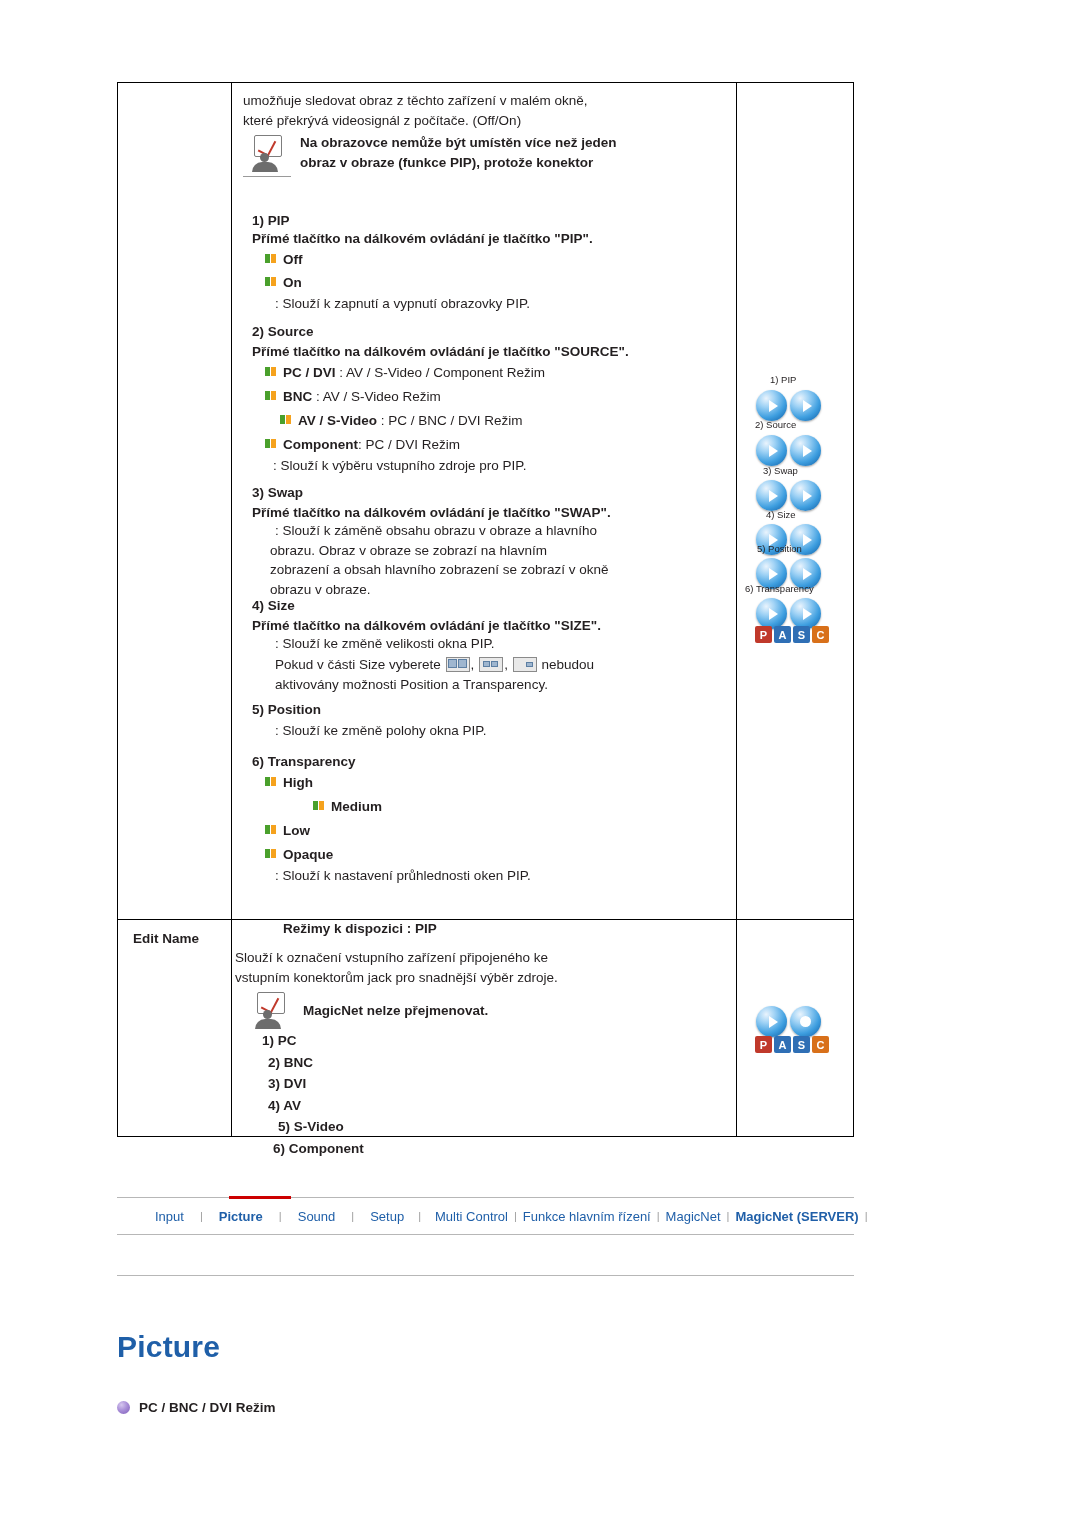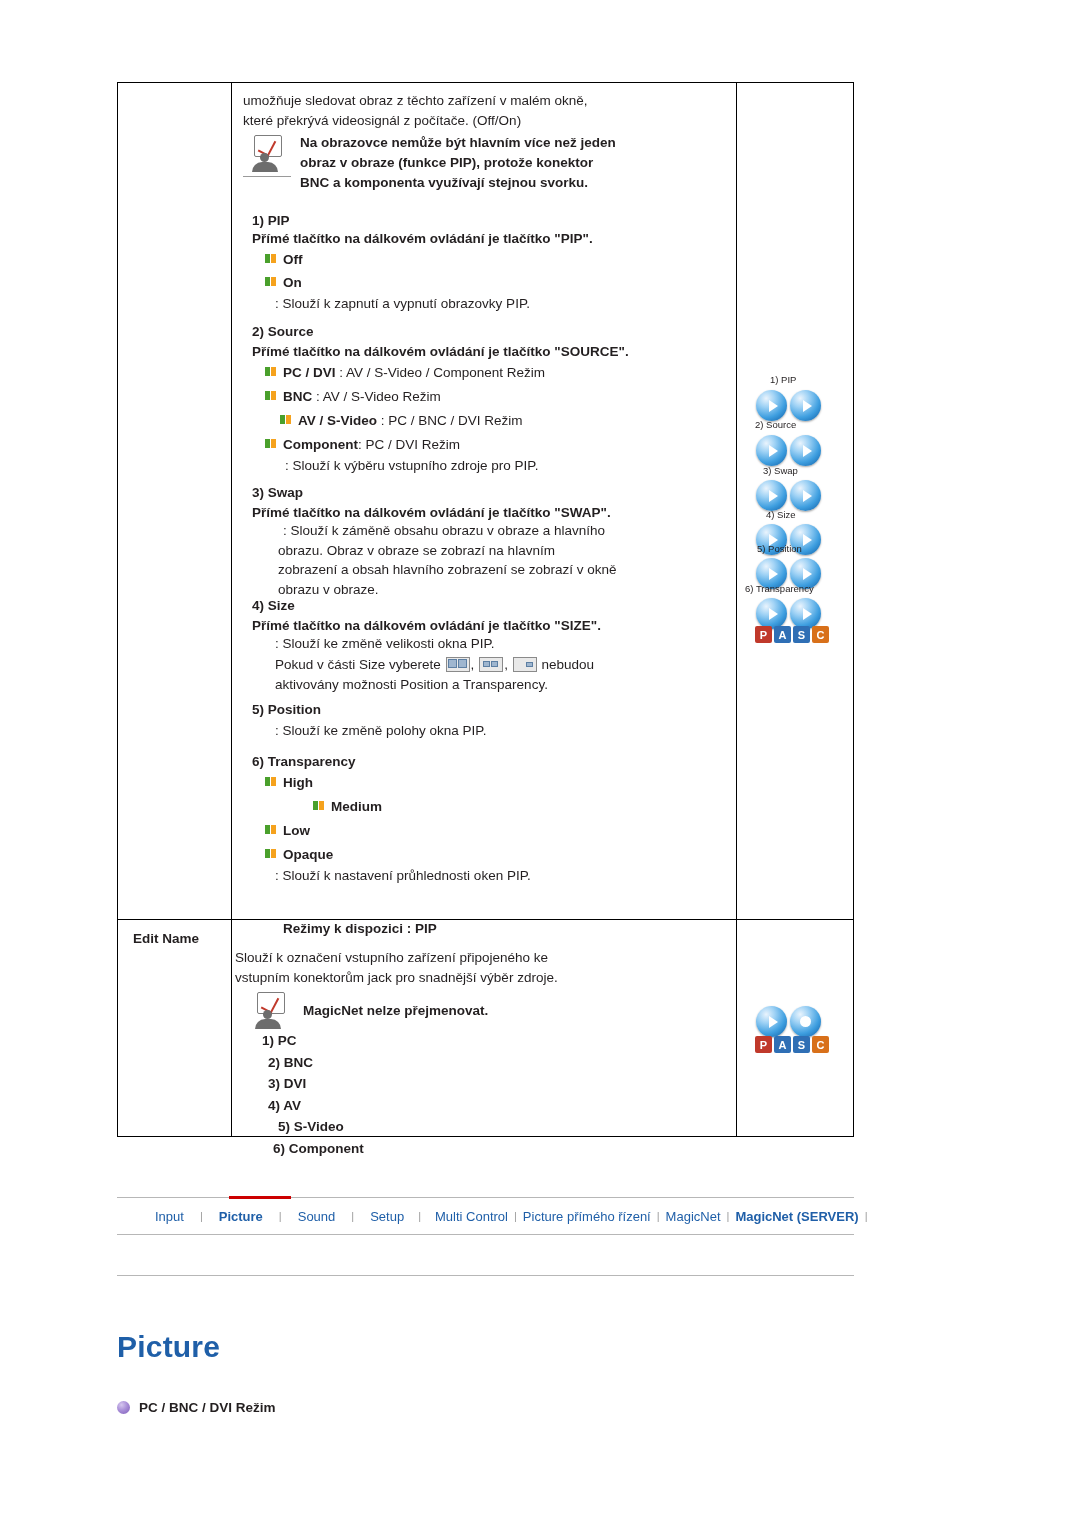--- a/index.html
+++ b/index.html
@@ -308,23 +308,22 @@
   <div>které překrývá videosignál z počítače. (Off/On)</div>
 </div>
 
 <div class="note-icon" style="left:250px; top:135px;">
   <div class="chk"></div>
   <div class="head"></div>
   <div class="body-s"></div>
 </div>
 <div class="note-rule" style="left:243px; top:176px; width:48px;"></div>
 <div class="blk bold" style="left:300px; top:133px; width:400px; line-height:20px;">
-  <div>Na obrazovce nemůže být hlavním více než jeden</div>
+  <div>Na obrazovce nemůže být umístěn více než jeden</div>
   <div>obraz v obraze (funkce PIP), protože konektor</div>
-  <div>BNC a komponenta využívají stejnou svorku.</div>
 </div>
 
 <div class="blk hd" style="left:252px; top:211px;">1) PIP</div>
 <div class="blk bold" style="left:252px; top:229px;">Přímé tlačítko na dálkovém ovládání je tlačítko "PIP".</div>
 <div class="blk" style="left:265px; top:249px;">
   <span class="bullet-row">
       <span class="gbul"></span>
       <span class="bold">Off</span>
     </span>
 </div>
@@ -356,25 +355,25 @@
       <span class="gbul"></span>
       <span><span class="bold">AV / S-Video</span><span class="body-text"> : PC / BNC / DVI Režim</span></span>
     </span>
 </div>
 <div class="blk" style="left:265px; top:434px;">
   <span class="bullet-row">
       <span class="gbul"></span>
       <span><span class="bold">Component</span><span class="body-text">: PC / DVI Režim</span></span>
     </span>
 </div>
-<div class="blk body-text" style="left:285px; top:456px;">: Slouží k výběru vstupního zdroje pro PIP.</div>
+<div class="blk body-text" style="left:273px; top:456px;">: Slouží k výběru vstupního zdroje pro PIP.</div>
 
 <div class="blk hd" style="left:252px; top:483px;">3) Swap</div>
 <div class="blk bold" style="left:252px; top:503px;">Přímé tlačítko na dálkovém ovládání je tlačítko "SWAP".</div>
-<div class="blk body-text" style="left:283px; top:521px; width:420px;">
+<div class="blk body-text" style="left:275px; top:521px; width:420px;">
   <div>: Slouží k záměně obsahu obrazu v obraze a hlavního</div>
   <div style="margin-left:-5px;">obrazu. Obraz v obraze se zobrazí na hlavním</div>
   <div style="margin-left:-5px;">zobrazení a obsah hlavního zobrazení se zobrazí v okně</div>
   <div style="margin-left:-5px;">obrazu v obraze.</div>
 </div>
 
 <div class="blk hd" style="left:252px; top:596px;">4) Size</div>
 <div class="blk bold" style="left:252px; top:616px;">Přímé tlačítko na dálkovém ovládání je tlačítko "SIZE".</div>
 <div class="blk body-text" style="left:275px; top:634px;">: Slouží ke změně velikosti okna PIP.</div>
 <div class="blk body-text" style="left:275px; top:655px; width:420px;">
@@ -550,21 +549,21 @@
     <span class="item" style="margin-left:38px;">Input</span>
     <span class="sep" style="margin:0 16px;">|</span>
     <span class="item active">Picture</span>
     <span class="sep" style="margin:0 16px;">|</span>
     <span class="item">Sound</span>
     <span class="sep" style="margin:0 16px;">|</span>
     <span class="item">Setup</span>
     <span class="sep" style="margin:0 14px;">|</span>
     <span class="item">Multi Control</span>
     <span class="sep" style="margin:0 6px;">|</span>
-    <span class="item">Picture přímého řízení</span>
+    <span class="item">Funkce hlavním řízení</span>
     <span class="sep" style="margin:0 6px;">|</span>
     <span class="item">MagicNet</span>
     <span class="sep" style="margin:0 6px;">|</span>
     <span class="item active">MagicNet (SERVER)</span>
     <span class="sep" style="margin:0 6px;">|</span>
   </div>
 </div>
 
 <div class="hrule"></div>
 

